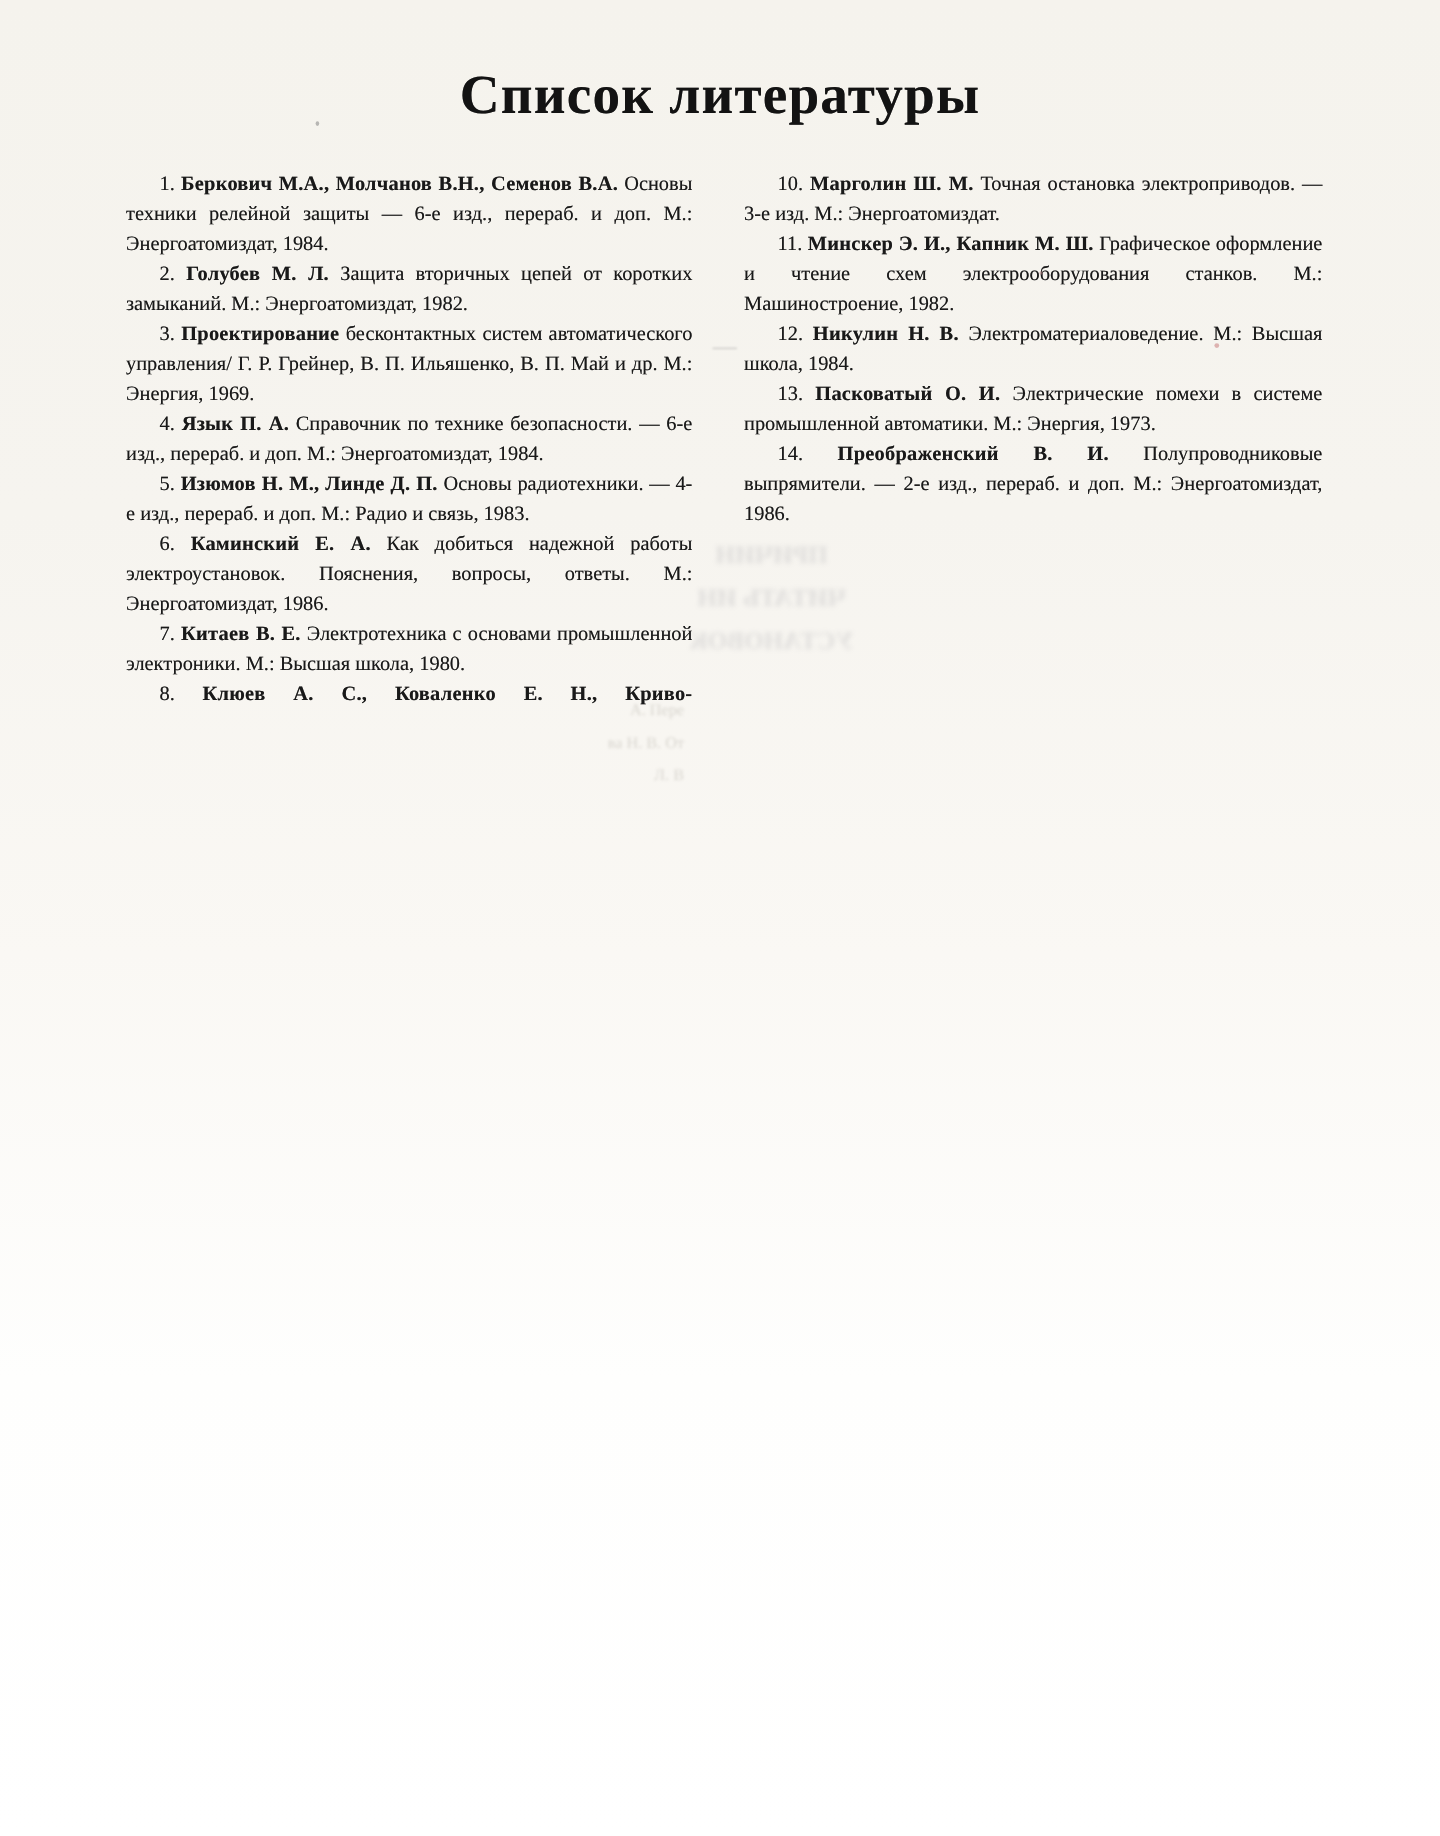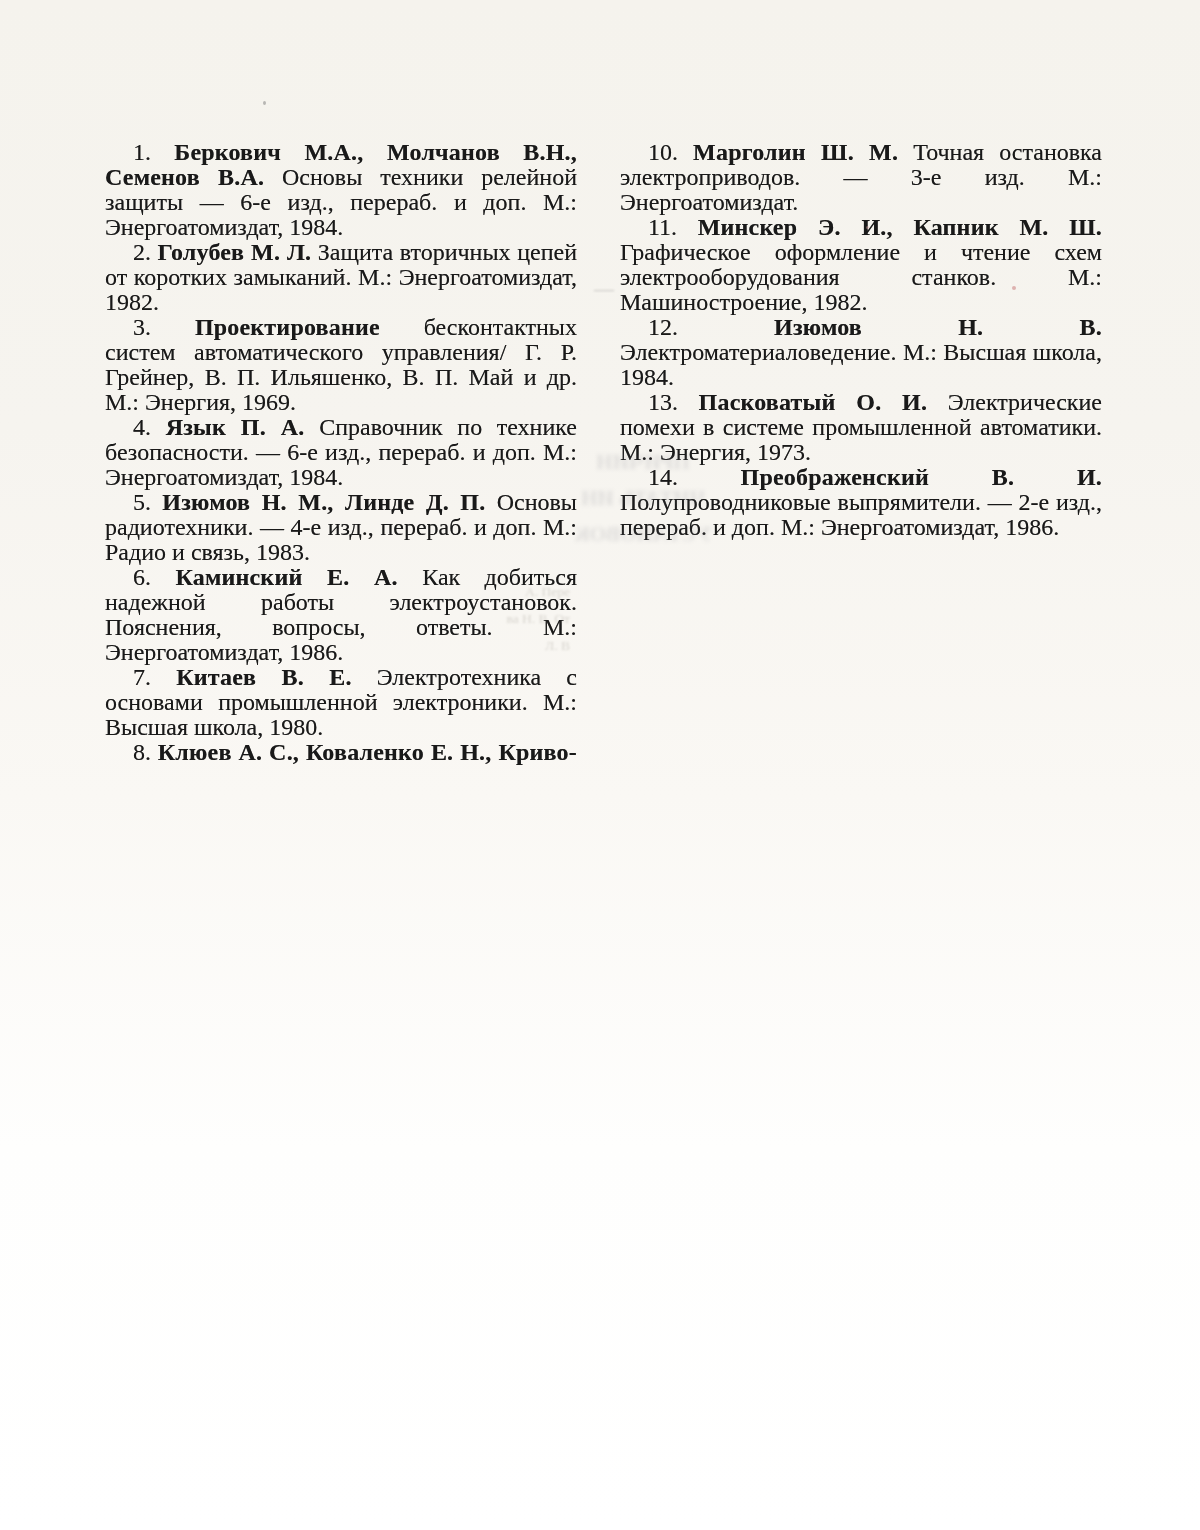--- a/index.html
+++ b/index.html
@@ -25,21 +25,21 @@
     font-family: "Liberation Serif", "DejaVu Serif", serif;
     font-size: 46px;
     font-weight: 700;
     letter-spacing: 1px;
     color: #131313;
     text-shadow: 0 0 0.5px rgba(10,10,10,0.6);
   }
   .col {
     position: absolute;
     top: 140px;
-    font-size: 24px;
+    font-size: 17px;
     line-height: 25px;
     text-align: justify;
     color: #191919;
     text-shadow: 0 0 0.4px rgba(20,20,20,0.55);
   }
   .col-left  { left: 105px; width: 472px; }
   .col-right { left: 620px; width: 482px; }
   p.ref { margin: 0; text-indent: 28px; }
   p.ref.cont { text-indent: 0; }
   p.ref.fill { text-align-last: justify; }
@@ -91,36 +91,37 @@
   }
   .speck-1 { left: 263px; top: 101px; width: 3px; height: 4px; background: #6d6d6d; opacity: .45; }
   .speck-2 { left: 1012px; top: 286px; width: 4px; height: 4px; background: #c97c7c; opacity: .55; }
   .speck-3 { left: 866px; top: 226px; width: 3px; height: 3px; background: #d4a0a0; opacity: .45; }
 </style>
 </head>
 <body>
 
 <div class="page">
 
+  <h1 class="title">Список литературы</h1>
 
   <div class="col col-left">
     <p class="ref"><span>1. </span><b>Беркович М.А., Молчанов В.Н., Семенов В.А.</b><span> Основы техники релейной защиты — 6-е изд., перераб. и доп. М.: Энергоатомиздат, 1984.</span></p>
     <p class="ref"><span>2. </span><b>Голубев М. Л.</b><span> Защита вторичных цепей от коротких замыканий. М.: Энергоатомиздат, 1982.</span></p>
     <p class="ref"><span>3. </span><b>Проектирование</b><span> бесконтактных систем автоматического управления/ Г. Р. Грейнер, В. П. Ильяшенко, В. П. Май и др. М.: Энергия, 1969.</span></p>
     <p class="ref"><span>4. </span><b>Язык П. А.</b><span> Справочник по технике безопасности. — 6-е изд., перераб. и доп. М.: Энергоатомиздат, 1984.</span></p>
     <p class="ref"><span>5. </span><b>Изюмов Н. М., Линде Д. П.</b><span> Основы радиотехники. — 4-е изд., перераб. и доп. М.: Радио и связь, 1983.</span></p>
     <p class="ref"><span>6. </span><b>Каминский Е. А.</b><span> Как добиться надежной работы электроустановок. Пояснения, вопросы, ответы. М.: Энергоатомиздат, 1986.</span></p>
     <p class="ref"><span>7. </span><b>Китаев В. Е.</b><span> Электротехника с основами промышленной электроники. М.: Высшая школа, 1980.</span></p>
     <p class="ref fill"><span>8. </span><b>Клюев А. С., Коваленко Е. Н., Криво-</b><span></span></p>
   </div>
 
   <div class="col col-right">
     <p class="ref"><span>10. </span><b>Марголин Ш. М.</b><span> Точная остановка электроприводов. — 3-е изд. М.: Энергоатомиздат.</span></p>
     <p class="ref"><span>11. </span><b>Минскер Э. И., Капник М. Ш.</b><span> Графическое оформление и чтение схем электрооборудования станков. М.: Машиностроение, 1982.</span></p>
-    <p class="ref"><span>12. </span><b>Изюмов Н. В.</b><span> Электроматериаловедение. М.: Высшая школа, 1984.</span></p>
+    <p class="ref"><span>12. </span><b>Никулин Н. В.</b><span> Электроматериаловедение. М.: Высшая школа, 1984.</span></p>
     <p class="ref"><span>13. </span><b>Пасковатый О. И.</b><span> Электрические помехи в системе промышленной автоматики. М.: Энергия, 1973.</span></p>
     <p class="ref"><span>14. </span><b>Преображенский В. И.</b><span> Полупроводниковые выпрямители. — 2-е изд., перераб. и доп. М.: Энергоатомиздат, 1986.</span></p>
   </div>
 
   <div class="ghost-caps">
     <div>ПРИЧИН</div>
     <div>ЧИТАТЬ ИН</div>
     <div>УСТАНОВОК</div>
   </div>
 

